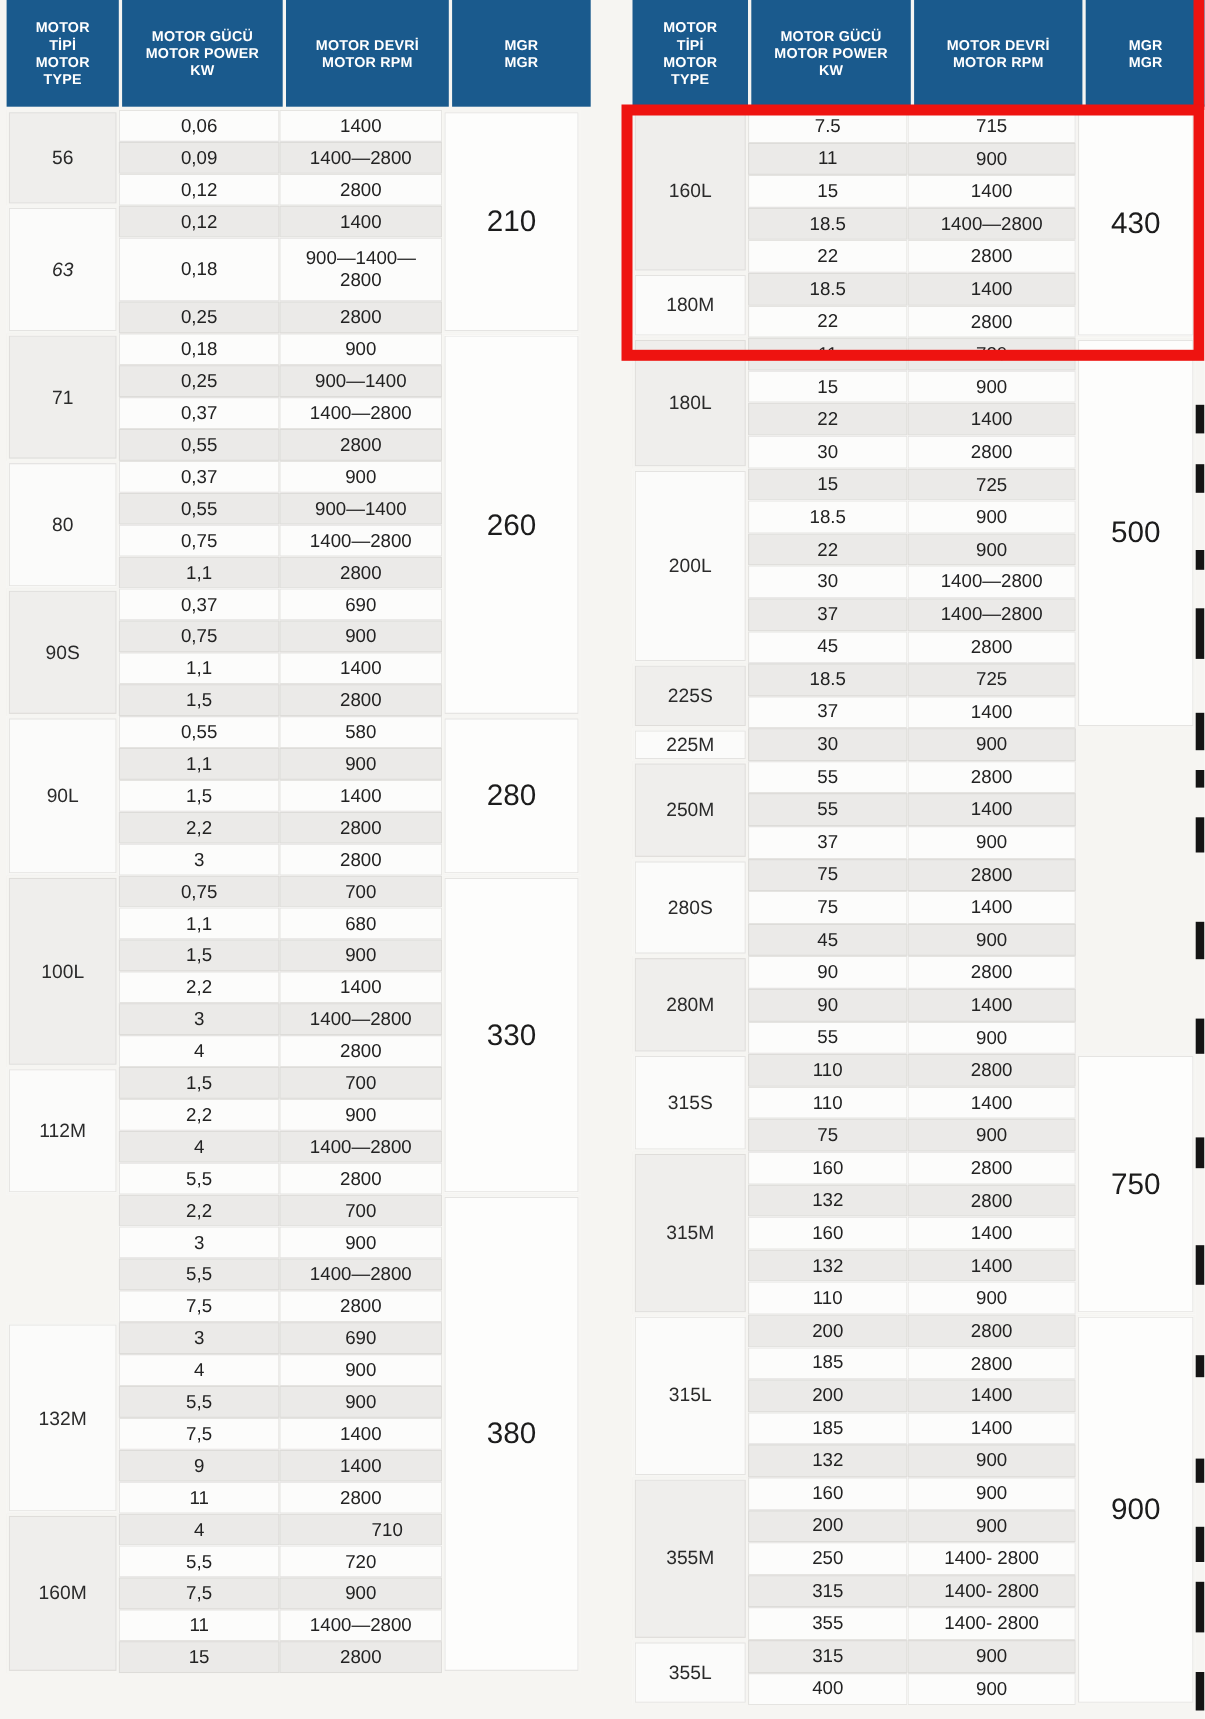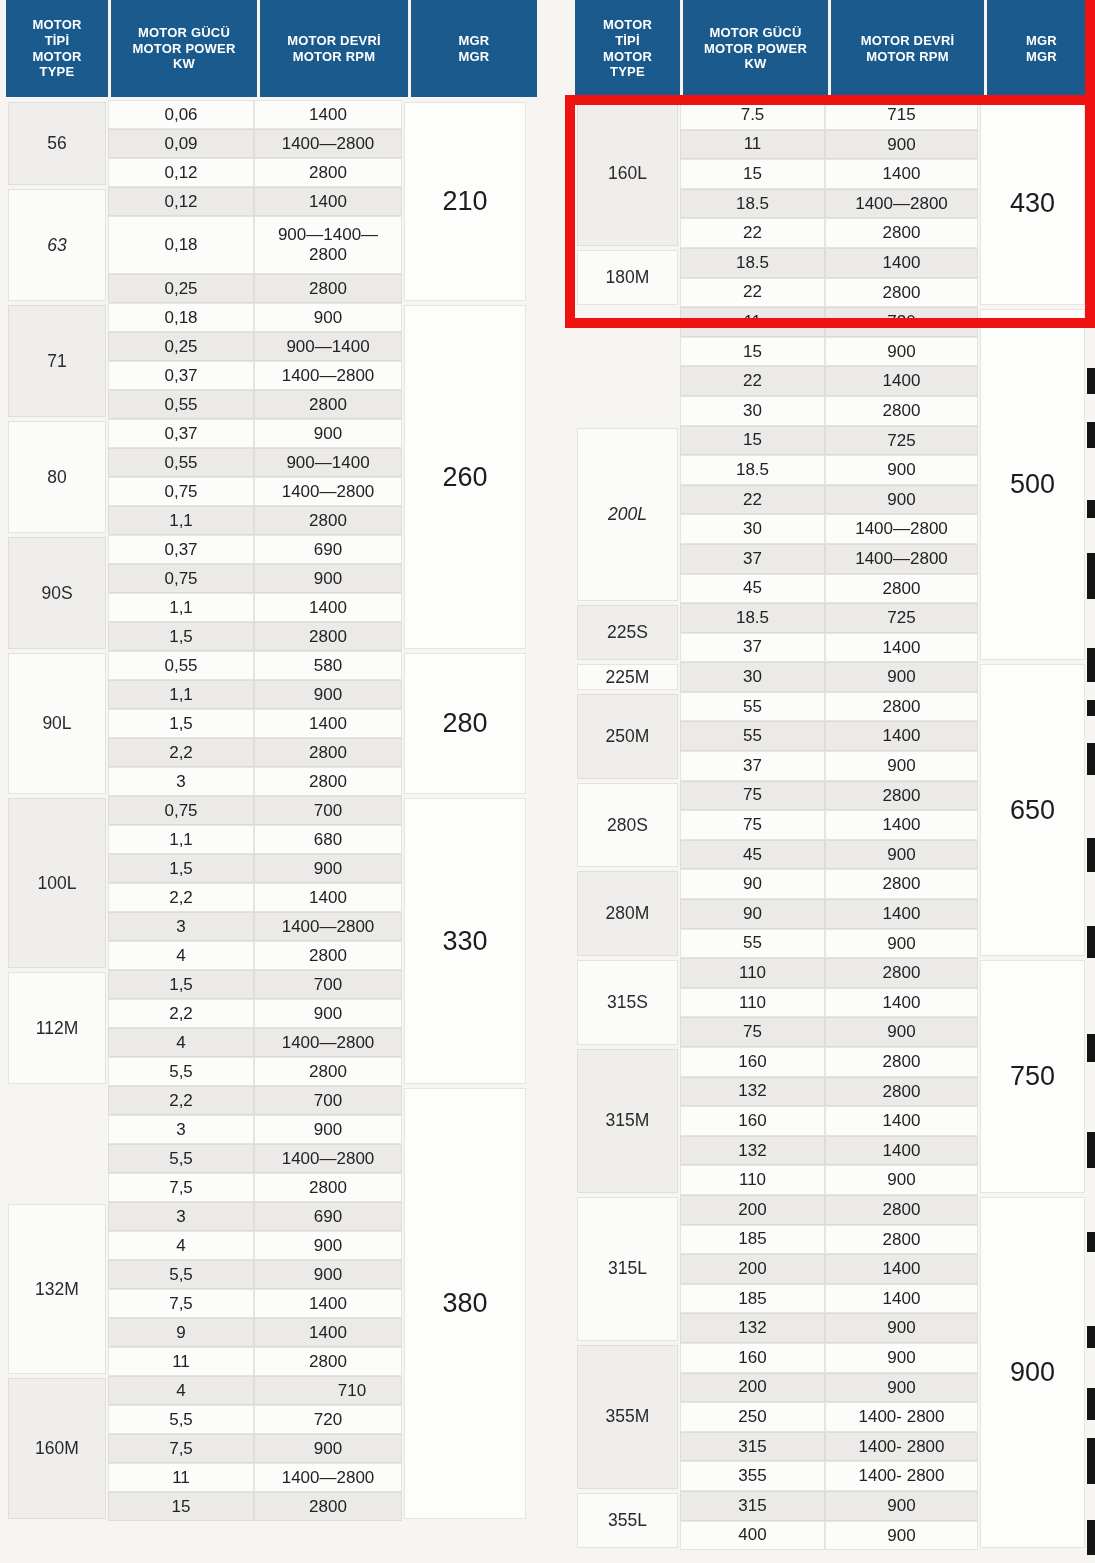--- a/index.html
+++ b/index.html
@@ -239,29 +239,30 @@
         <div class="cell rpm rw" style="grid-area: 3 / 3 / span 1;">1400</div>
         <div class="cell rg" style="grid-area: 4 / 2 / span 1;">18.5</div>
         <div class="cell rpm rg" style="grid-area: 4 / 3 / span 1;">1400—2800</div>
         <div class="cell rw" style="grid-area: 5 / 2 / span 1;">22</div>
         <div class="cell rpm rw" style="grid-area: 5 / 3 / span 1;">2800</div>
         <div class="cell label shade-w" style="grid-area: 6 / 1 / span 2;">180M</div>
         <div class="cell rg" style="grid-area: 6 / 2 / span 1;">18.5</div>
         <div class="cell rpm rg" style="grid-area: 6 / 3 / span 1;">1400</div>
         <div class="cell rw" style="grid-area: 7 / 2 / span 1;">22</div>
         <div class="cell rpm rw" style="grid-area: 7 / 3 / span 1;">2800</div>
+        <div class="cell label shade-g" style="grid-area: 8 / 1 / span 4;">180L</div>
         <div class="cell rg" style="grid-area: 8 / 2 / span 1;">11</div>
         <div class="cell rpm rg" style="grid-area: 8 / 3 / span 1;">720</div>
         <div class="cell rw" style="grid-area: 9 / 2 / span 1;">15</div>
         <div class="cell rpm rw" style="grid-area: 9 / 3 / span 1;">900</div>
         <div class="cell rg" style="grid-area: 10 / 2 / span 1;">22</div>
         <div class="cell rpm rg" style="grid-area: 10 / 3 / span 1;">1400</div>
         <div class="cell rw" style="grid-area: 11 / 2 / span 1;">30</div>
         <div class="cell rpm rw" style="grid-area: 11 / 3 / span 1;">2800</div>
-        <div class="cell label shade-w" style="grid-area: 12 / 1 / span 6; font-style: italic;">200L</div>
+        <div class="cell label shade-w" style="grid-area: 12 / 1 / span 6;">200L</div>
         <div class="cell rg" style="grid-area: 12 / 2 / span 1;">15</div>
         <div class="cell rpm rg" style="grid-area: 12 / 3 / span 1;">725</div>
         <div class="cell rw" style="grid-area: 13 / 2 / span 1;">18.5</div>
         <div class="cell rpm rw" style="grid-area: 13 / 3 / span 1;">900</div>
         <div class="cell rg" style="grid-area: 14 / 2 / span 1;">22</div>
         <div class="cell rpm rg" style="grid-area: 14 / 3 / span 1;">900</div>
         <div class="cell rw" style="grid-area: 15 / 2 / span 1;">30</div>
         <div class="cell rpm rw" style="grid-area: 15 / 3 / span 1;">1400—2800</div>
         <div class="cell rg" style="grid-area: 16 / 2 / span 1;">37</div>
         <div class="cell rpm rg" style="grid-area: 16 / 3 / span 1;">1400—2800</div>
@@ -336,21 +337,20 @@
         <div class="cell rpm rg" style="grid-area: 46 / 3 / span 1;">1400- 2800</div>
         <div class="cell rw" style="grid-area: 47 / 2 / span 1;">355</div>
         <div class="cell rpm rw" style="grid-area: 47 / 3 / span 1;">1400- 2800</div>
         <div class="cell label shade-w" style="grid-area: 48 / 1 / span 2;">355L</div>
         <div class="cell rg" style="grid-area: 48 / 2 / span 1;">315</div>
         <div class="cell rpm rg" style="grid-area: 48 / 3 / span 1;">900</div>
         <div class="cell rw" style="grid-area: 49 / 2 / span 1;">400</div>
         <div class="cell rpm rw" style="grid-area: 49 / 3 / span 1;">900</div>
         <div class="cell mgr" style="grid-area: 1 / 4 / 8;">430</div>
         <div class="cell mgr" style="grid-area: 8 / 4 / 20;">500</div>
-        <div class="cell mgr" style="grid-area: 20 / 4 / 30;">650</div>
         <div class="cell mgr" style="grid-area: 30 / 4 / 38;">750</div>
         <div class="cell mgr" style="grid-area: 38 / 4 / 50;">900</div>
       </div>
   </div>
 
   <div id="highlight-strip"></div>
   <div id="highlight-box"></div>
 
 <div class="scan-mark" style="top: 368px; height: 26px;"></div>
     <div class="scan-mark" style="top: 422px; height: 26px;"></div>

